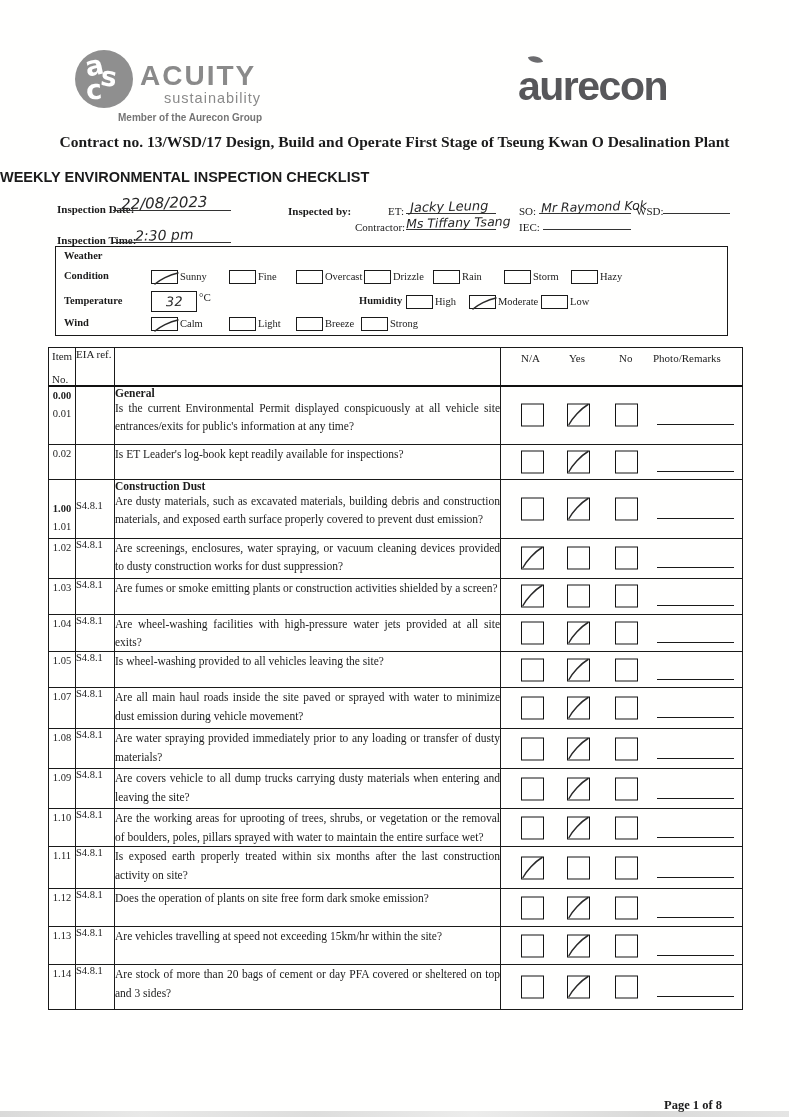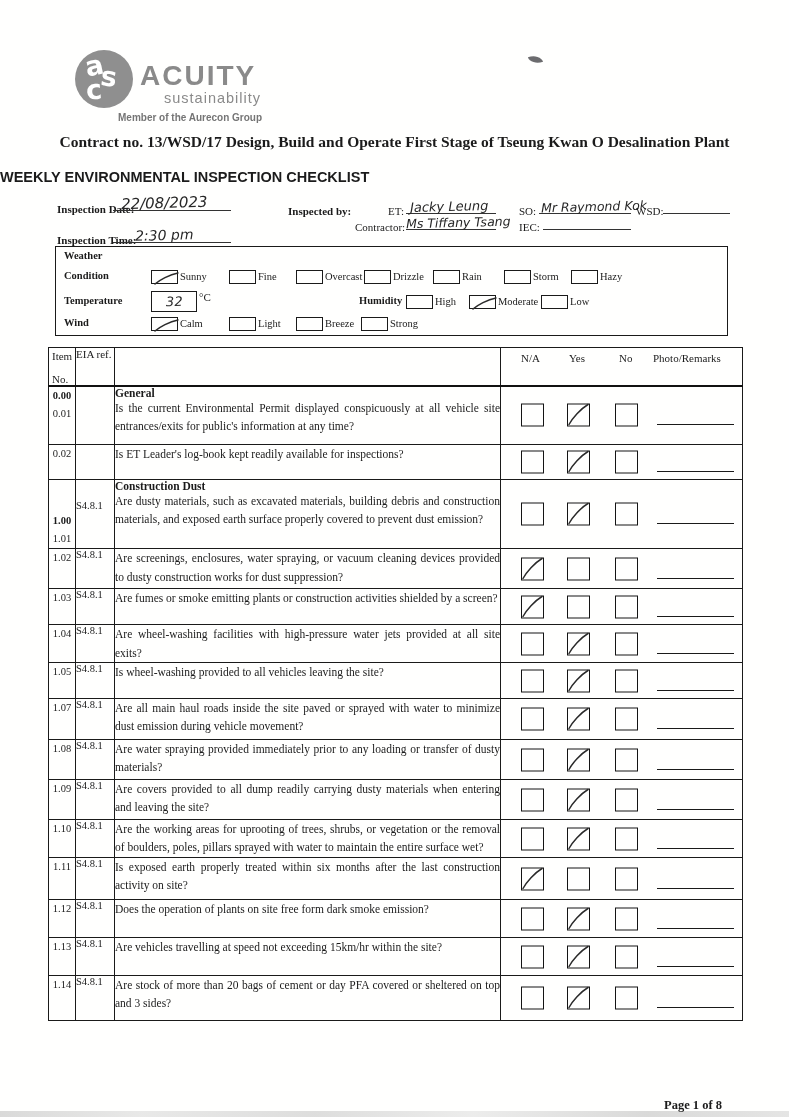--- a/index.html
+++ b/index.html
@@ -84,20 +84,21 @@
       <span class="mono-a">a</span>
       <span class="mono-s">s</span>
       <span class="mono-c">c</span>
     </div>
     <div class="acuity-name">ACUITY</div>
     <div class="acuity-sub">sustainability</div>
     <div class="acuity-member">Member of the Aurecon Group</div>
   </div>
   <div class="aurecon">
     <span class="aurecon-leaf"></span>
+    <span class="aurecon-word">aurecon</span>
   </div>
 
   <div class="contract-title">Contract no.  13/WSD/17 Design, Build and Operate First Stage of Tseung Kwan O Desalination Plant</div>
   <div class="checklist-title">WEEKLY ENVIRONMENTAL INSPECTION CHECKLIST</div>
 
   <span class="lbl b" style="left:57px;top:203px;">Inspection Date:</span>
   <span class="uline" style="left:113px;top:194px;width:118px;"><span class="hw" style="font-size:15px;margin-left:8px;">22/08/2023</span></span>
 
   <span class="lbl b" style="left:288px;top:205px;">Inspected by:</span>
 
@@ -244,21 +245,21 @@
               <span class="cbx" style="left: 66px;">
                 <svg width="25" height="25" viewBox="0 0 25 25">
                   <path d="M3 22 C 6.3 15.75, 14.7 6.3, 22 2" stroke="#2a2a2a" stroke-width="1.5" fill="none" stroke-linecap="round"></path>
                 </svg>
               </span>
               <span class="cbx" style="left: 114px;"></span>
               <span class="rem" style="left: 156px;"></span>
             </td>
           </tr>
           <tr style="height: 59px;">
-            <td class="c-item" style="padding-top: 32px;">
+            <td class="c-item" style="padding-top: 20px;">
               <div class="item-line" style="font-weight: bold;">1.00</div>
               <div class="item-line">1.01</div>
             </td>
             <td class="c-eia" style="padding-top: 20px;">S4.8.1</td>
             <td class="c-q">
               <div class="c-q-inner">
                 <div class="q-section">Construction Dust</div>
                 <div class="q-text">Are dusty materials, such as excavated materials, building debris and construction materials, and exposed earth surface properly covered to prevent dust emission?</div>
               </div>
             </td>
@@ -399,21 +400,21 @@
               <span class="rem" style="left: 156px;"></span>
             </td>
           </tr>
           <tr style="height: 40px;">
             <td class="c-item">
               <div class="item-line">1.09</div>
             </td>
             <td class="c-eia">S4.8.1</td>
             <td class="c-q">
               <div class="c-q-inner">
-                <div class="q-text">Are covers provided to all dump readily carrying dusty materials when entering and leaving the site?</div>
+                <div class="q-text">Are covers vehicle to all dump trucks carrying dusty materials when entering and leaving the site?</div>
               </div>
             </td>
             <td class="c-checks">
               <span class="cbx" style="left: 20px;"></span>
               <span class="cbx" style="left: 66px;">
                 <svg width="25" height="25" viewBox="0 0 25 25">
                   <path d="M3 22 C 6.3 15.75, 14.7 6.3, 22 2" stroke="#2a2a2a" stroke-width="1.5" fill="none" stroke-linecap="round"></path>
                 </svg>
               </span>
               <span class="cbx" style="left: 114px;"></span>

